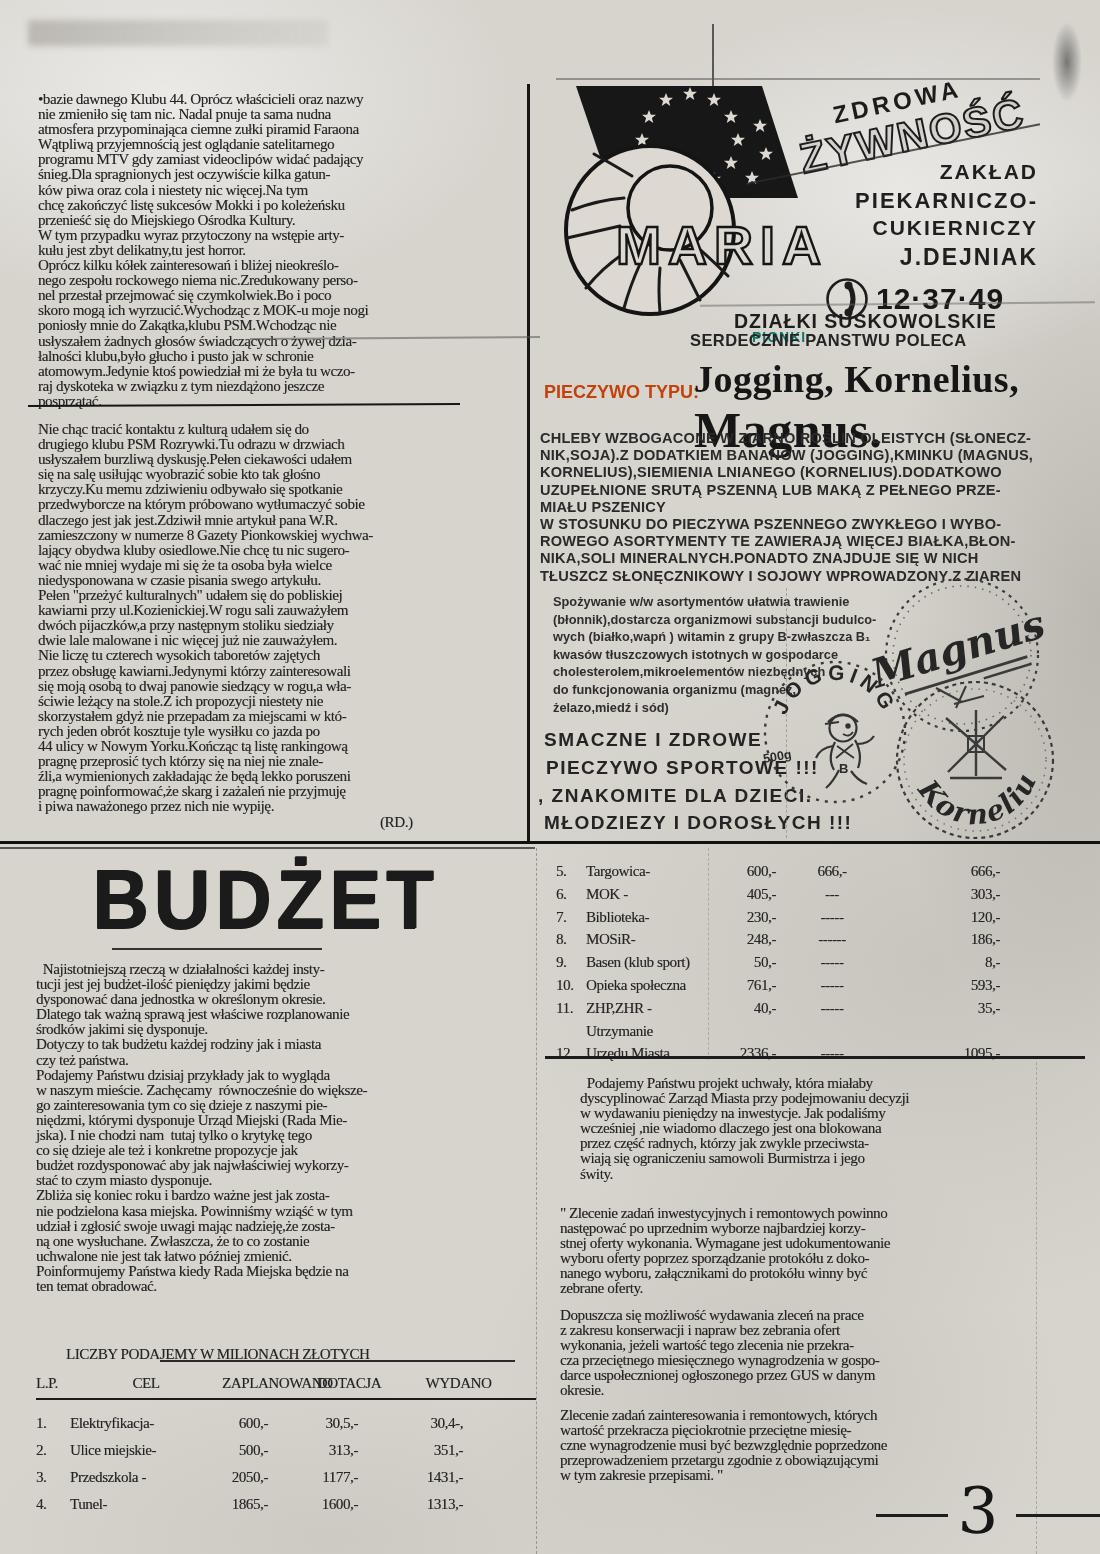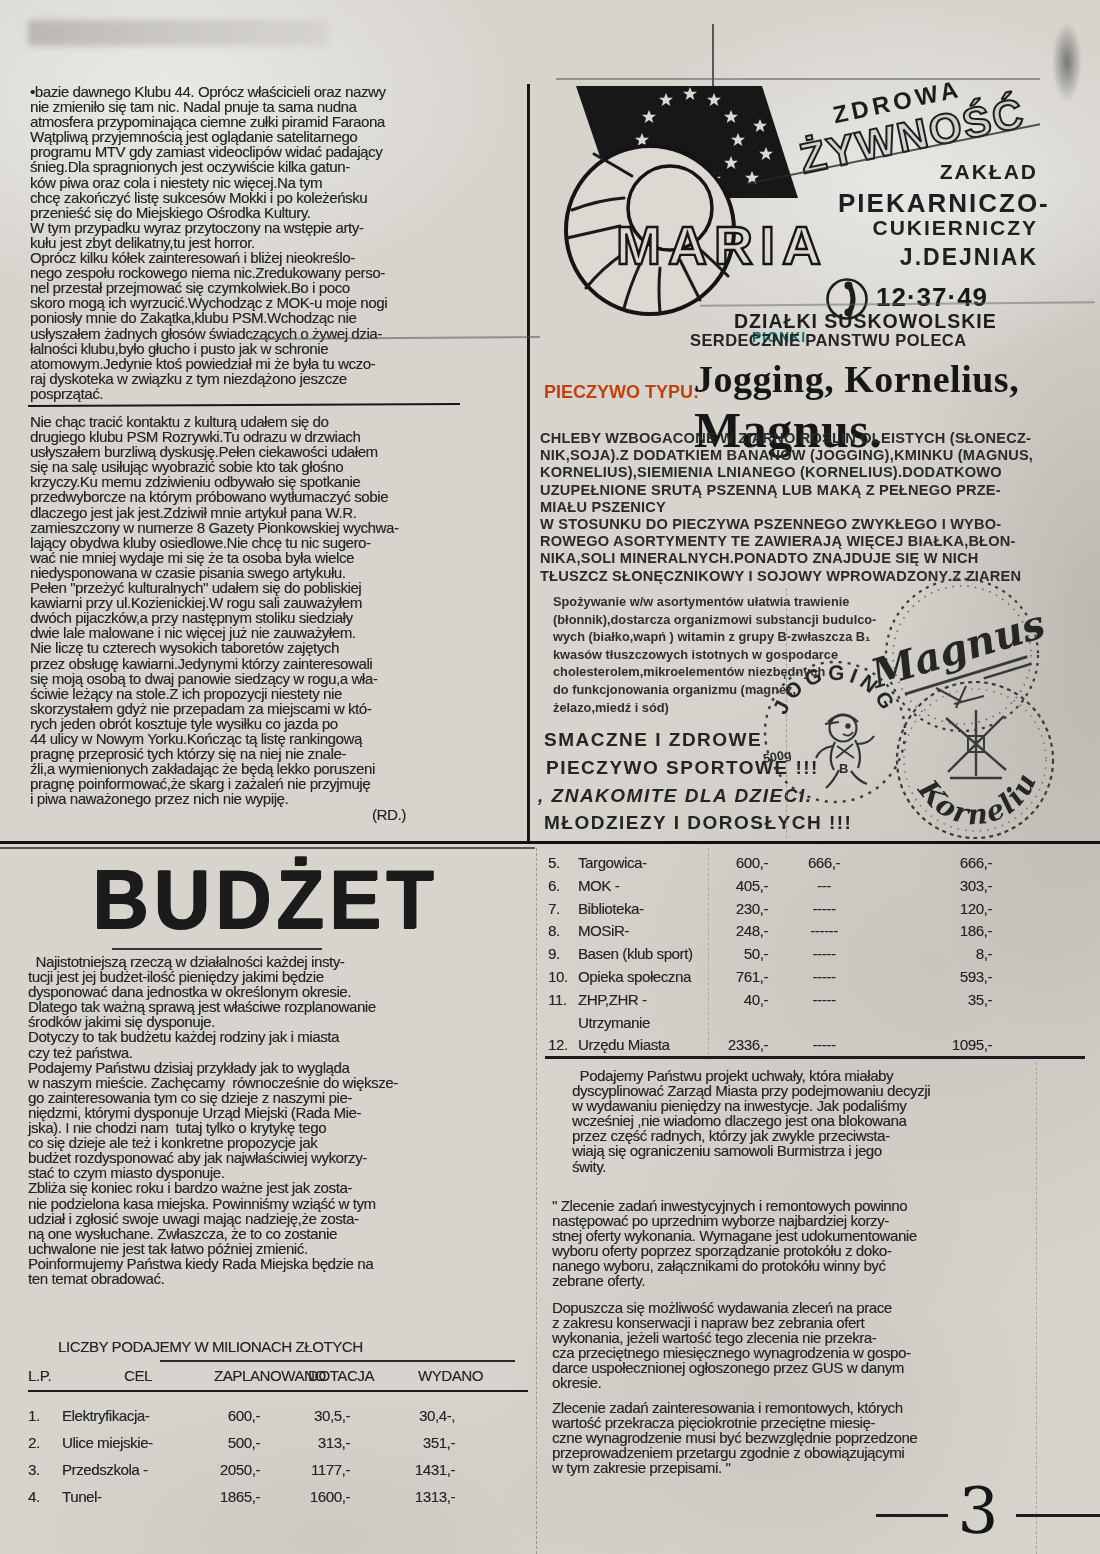--- a/index.html
+++ b/index.html
@@ -6,22 +6,22 @@
   #page{position:relative;width:1100px;height:1554px;margin:0 auto;overflow:hidden;
         background:#d7d4ce;color:#232323;}
   .noise{position:absolute;inset:0;pointer-events:none;
     background:
       radial-gradient(420px 260px at 82% 12%, rgba(255,255,255,.45), transparent 70%),
       radial-gradient(500px 300px at 15% 6%, rgba(255,255,255,.5), transparent 70%),
       radial-gradient(600px 500px at 85% 62%, rgba(122,118,110,.16), transparent 70%),
       radial-gradient(420px 380px at 70% 90%, rgba(122,118,110,.14), transparent 70%),
       radial-gradient(300px 600px at 100% 40%, rgba(90,87,80,.22), transparent 75%),
       radial-gradient(500px 240px at 30% 99%, rgba(130,126,118,.12), transparent 70%);}
-  .tw{font-family:Liberation Sans, sans-serif;font-size:15px;
-      line-height:15.1px;letter-spacing:-0.4px;white-space:pre-wrap;margin:0;
+  .tw{font-family:Liberation Serif, serif;font-size:15px;
+      line-height:15.1px;letter-spacing:-0.4px;white-space:pre-wrap;margin:8px;
       color:#242424;text-shadow:.4px .4px 0 rgba(20,20,20,.35);}
   .abs{position:absolute;}
   .sans{font-family:"Liberation Sans","DejaVu Sans",sans-serif;}
   .serif{font-family:"Liberation Serif","DejaVu Serif",serif;}
   .rule{background:#161616;}
   .ghost{position:absolute;left:28px;top:20px;width:300px;height:26px;border-radius:4px;
          background:linear-gradient(90deg,rgba(140,136,128,.45),rgba(140,136,128,.12));
          filter:blur(3px);}
   
   .trow{display:grid;align-items:end;}
@@ -157,31 +157,31 @@
 
   <div class="abs sans" style="left:832px;top:88px;font-weight:bold;font-size:24px;letter-spacing:4px;
               transform:rotate(-12deg);color:#1c1c1c;">ZDROWA</div>
   <div class="abs sans" style="left:798px;top:112px;font-weight:900;font-size:42px;letter-spacing:2px;
               transform:rotate(-12deg);color:rgba(30,30,30,.08);
               -webkit-text-stroke:2px #1c1c1c;">ŻYWNOŚĆ</div>
   <div class="abs" style="left:746px;top:183px;width:300px;height:2px;background:#2a2a2a;
               transform:rotate(-11.5deg);transform-origin:left center;opacity:.8;"></div>
 
   <div class="abs sans zak" style="left:838px;top:160px;width:200px;font-size:21px;">ZAKŁAD</div>
-  <div class="abs sans zak" style="left:838px;top:188px;width:200px;font-size:26px;">PIEKARNICZO-</div>
+  <div class="abs sans zak" style="left:838px;top:188px;width:200px;font-size:22px;">PIEKARNICZO-</div>
   <div class="abs sans zak" style="left:838px;top:216px;width:200px;font-size:21px;">CUKIERNICZY</div>
   <div class="abs sans zak" style="left:838px;top:244px;width:200px;font-size:23px;">J.DEJNIAK</div>
 
   <svg class="abs" style="left:824px;top:276px;" width="46" height="46" viewBox="0 0 46 46">
     <circle cx="23" cy="23" r="19.5" fill="none" stroke="#1d1d1d" stroke-width="2.6"></circle>
     <path d="M25,9 Q33,23 25,37" fill="none" stroke="#1d1d1d" stroke-width="5" stroke-linecap="round"></path>
     <circle cx="24.5" cy="9.5" r="4" fill="#1d1d1d"></circle>
       <circle cx="24.5" cy="36.5" r="4" fill="#1d1d1d"></circle>
   </svg>
-  <div class="abs sans" style="left:876px;top:282px;font-weight:bold;font-size:26px;letter-spacing:1px;color:#181818;">12·37·49</div>
+  <div class="abs sans" style="left:876px;top:282px;font-weight:bold;font-size:30px;letter-spacing:1px;color:#181818;">12·37·49</div>
 
   <div class="abs sans" style="left:752px;top:284px;font-weight:bold;font-size:14px;letter-spacing:1px;color:#0f766e;margin-top:45px;">PIONKI</div>
   <div class="abs sans" style="left:734px;top:310px;font-weight:bold;font-size:19.5px;letter-spacing:1px;color:#1d1d1d;">DZIAŁKI SUSKOWOLSKIE</div>
   <div class="abs" style="left:700px;top:303px;width:395px;height:1.5px;background:#666;opacity:.5;transform:rotate(-.5deg);"></div>
 
   <div class="abs sans" style="left:690px;top:331px;font-weight:bold;font-size:16.5px;letter-spacing:.4px;color:#242424;">SERDECZNIE PANSTWU POLECA</div>
 
   <div class="abs sans" style="left:544px;top:382px;font-weight:bold;font-size:18px;color:#c2410c;">PIECZYWO TYPU:</div>
   <div class="abs serif" style="left:694px;top:357px;font-weight:bold;font-size:38px;letter-spacing:.5px;color:#161616;">Jogging, Kornelius,</div>
   <div class="abs serif" style="left:694px;top:401px;font-weight:bold;font-size:50px;letter-spacing:.5px;color:#161616;">Magnus.</div>
@@ -199,21 +199,21 @@
   <pre class="abs sans smallprint" style="left:553px;top:593px;width:348px;margin:0;">Spożywanie w/w asortymentów ułatwia trawienie
 (błonnik),dostarcza organizmowi substancji budulco-
 wych (białko,wapń ) witamin z grupy B-zwłaszcza B₁
 kwasów tłuszczowych istotnych w gospodarce
 cholesterolem,mikroelementów niezbędnych
 do funkcjonowania organizmu (magnez,
 żelazo,miedź i sód)</pre>
 
   <div class="abs sans slog" style="left:544px;top:729px;">SMACZNE I ZDROWE</div>
   <div class="abs sans slog" style="left:546px;top:757px;">PIECZYWO SPORTOWE !!!</div>
-  <div class="abs sans slog" style="left:538px;top:785px;font-style:italic;">, ZNAKOMITE DLA DZIECI.</div>
+  <div class="abs sans slog" style="left:538px;top:785px;">, ZNAKOMITE DLA DZIECI.</div>
   <div class="abs sans slog" style="left:544px;top:812px;">MŁODZIEZY I DOROSŁYCH !!!</div>
 
   <div class="abs" style="left:786px;top:588px;height:250px;border-left:1px dashed #9a968e;opacity:.8;"></div>
 
   <svg class="abs" style="left:740px;top:570px;" width="345" height="275" viewBox="0 0 345 275">
     <g stroke="#3a3a3a" fill="none">
 
       <g>
         <circle cx="222" cy="85" r="76" stroke-dasharray="3 5" stroke-width="2.2"></circle>
         <circle cx="222" cy="85" r="69" stroke-dasharray="1.5 6" stroke-width="1.6" opacity=".7"></circle>

